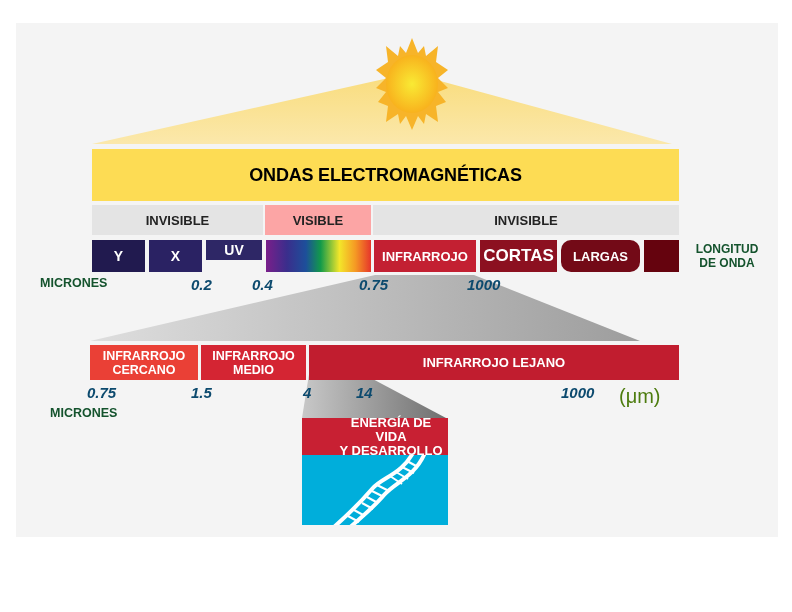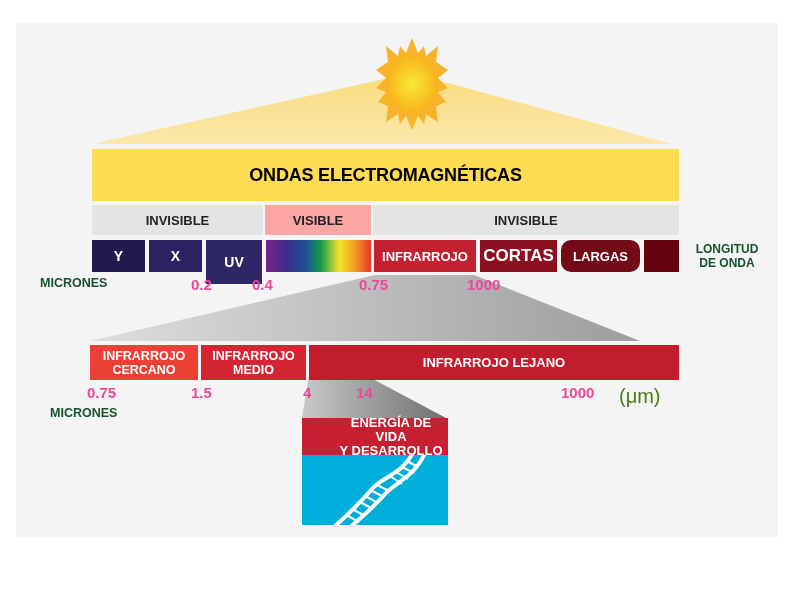--- a/index.html
+++ b/index.html
@@ -4,21 +4,21 @@
 <style>
   html, body { margin: 0; padding: 0; }
   body { width: 792px; height: 612px; background: #ffffff; position: relative; overflow: hidden;
          font-family: "Liberation Sans", "DejaVu Sans", sans-serif; }
   .panel { position: absolute; left: 16px; top: 23px; width: 762px; height: 514px; background: #f4f4f4; }
   .abs { position: absolute; }
   .box { position: absolute; display: flex; align-items: center; justify-content: center; text-align: center;
          color: #ffffff; font-weight: bold; box-sizing: border-box; }
   .graybox { position: absolute; display: flex; align-items: center; justify-content: center;
              font-weight: bold; font-size: 13px; color: #232323; }
-  .num { position: absolute; font-weight: bold; font-size: 15px; color: #ec4899; }
+  .num { position: absolute; font-weight: bold; font-size: 15px; color: #0c4a6e; font-style: italic; }
   .cap { position: absolute; font-weight: bold; font-size: 12.5px; color: #14532d; }
 </style>
 </head>
 <body>
 
 <div class="panel"></div>
 
 <svg class="abs" style="left:0;top:0;" width="792" height="612">
   <defs>
     <linearGradient id="cone" x1="0" y1="0" x2="0" y2="1">
@@ -72,21 +72,21 @@
 <div class="graybox" style="left:373px;top:205px;width:306px;height:30px;background:#e4e4e4;">
   <span>INVISIBLE</span>
 </div>
 
 <div class="box" style="left:92px;top:240px;width:53px;height:32px;background:#211a4f;font-size:14px;">
   <span>Y</span>
 </div>
 <div class="box" style="left:149px;top:240px;width:53px;height:32px;background:#2a2263;font-size:14px;">
   <span>X</span>
 </div>
-<div class="box" style="left:206px;top:240px;width:56px;height:44px;background:#2e2766;font-size:14px;">
+<div class="box" style="left:206px;top:240px;width:56px;height:20px;background:#2e2766;font-size:14px;">
   <span>UV</span>
 </div>
 <div class="box" style="left:266px;top:240px;width:105px;height:32px;background:linear-gradient(90deg,#7a1f8a 0%,#3a2e8c 20%,#1d4f9a 38%,#129a4a 52%,#f3e62a 70%,#f59a24 85%,#e6352b 100%);"></div>
 <div class="box" style="left:374px;top:240px;width:102px;height:32px;background:#c32032;font-size:13px;">
   <span>INFRARROJO</span>
 </div>
 <div class="box" style="left:480px;top:240px;width:77px;height:32px;background:#8c1020;font-size:17px;">
   <span>CORTAS</span>
 </div>
 <div class="box" style="left:561px;top:240px;width:79px;height:32px;background:#730a17;font-size:13px;border-radius:10px;">

